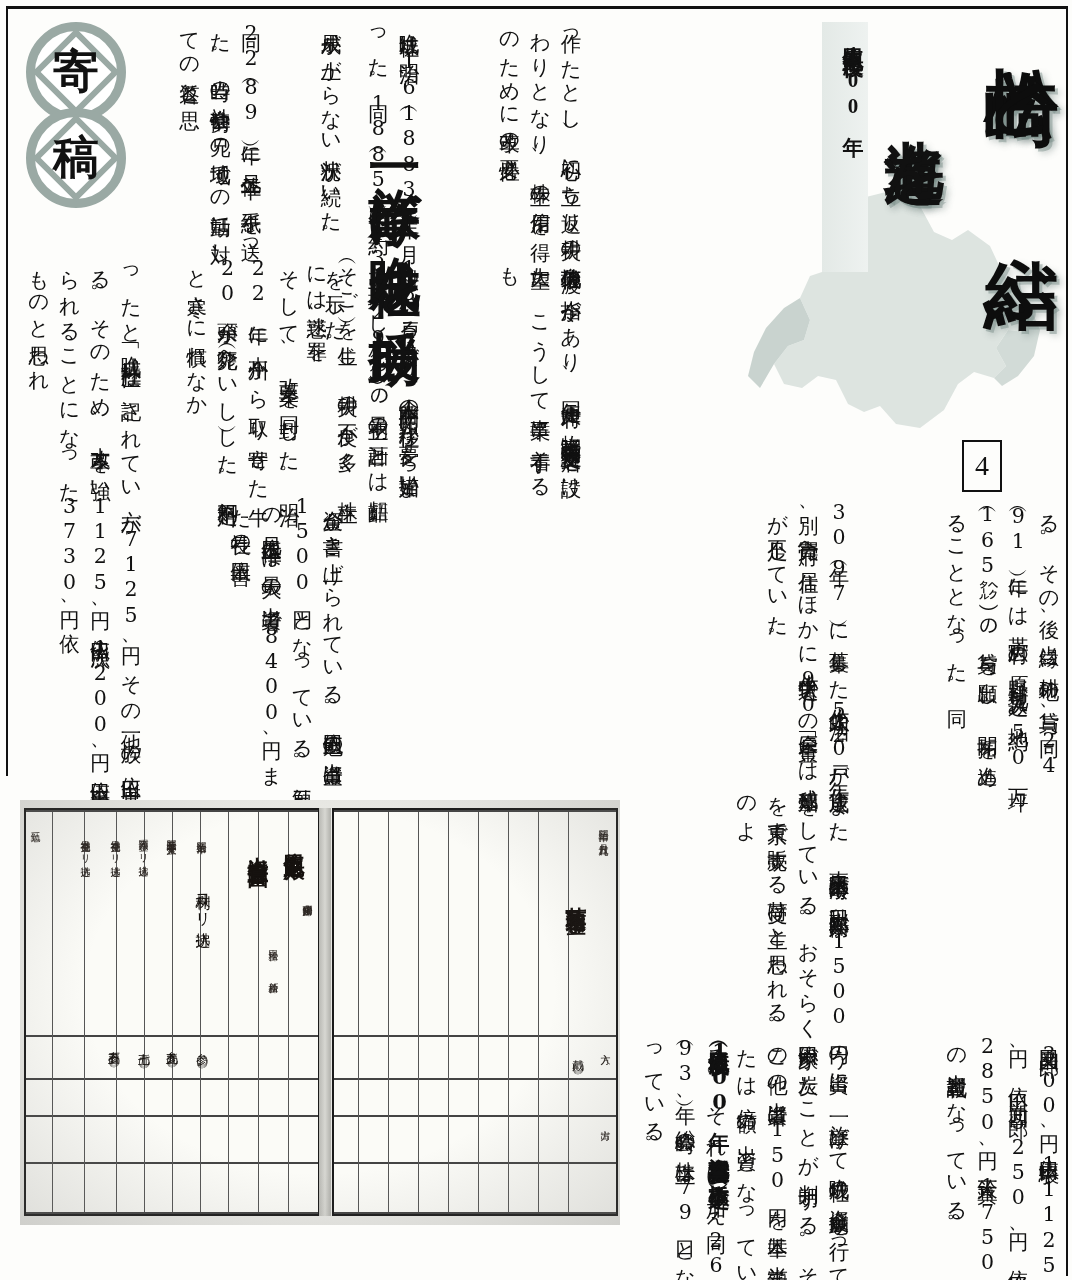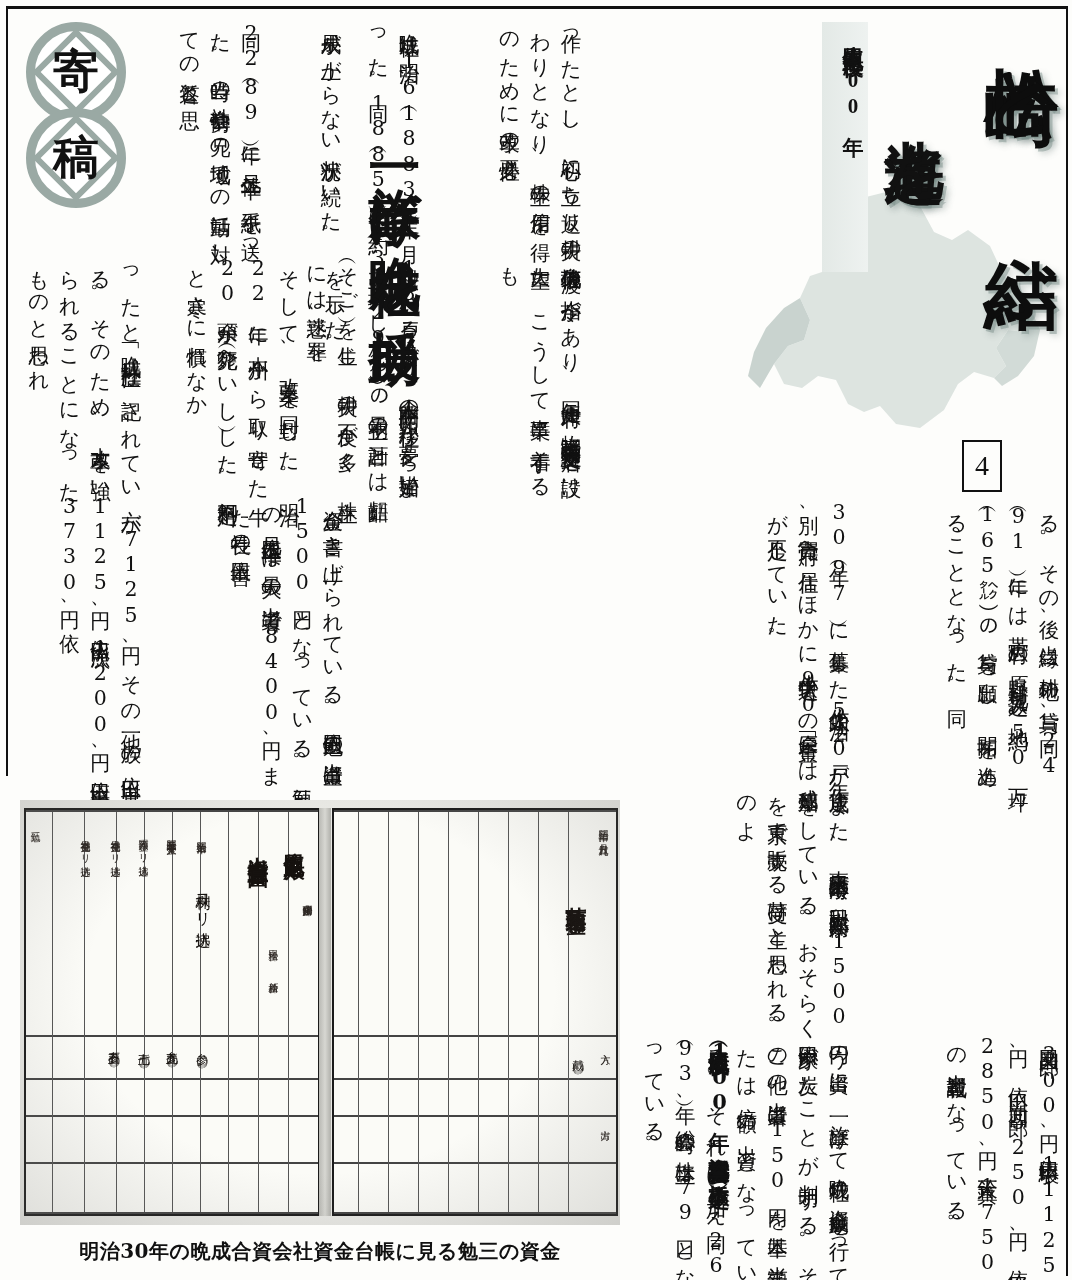--- a/index.html
+++ b/index.html
@@ -430,15 +430,14 @@
       <div class="brush small" style="right:6px;  top:12px;">明治三拾年 六月廿九日</div>
       <div class="brush big" style="right:26px; top:80px;">芽萌迫慕金</div>
       <div class="brush small" style="right:4px;  top:236px;">入方</div>
       <div class="brush num" style="right:30px; top:240px;">戴〇〇〇〇</div>
       <div class="brush small" style="right:4px;  top:312px;">出方</div>
     </div>
 
     <div class="photo-fade"></div>
   </div>
 
-  <div id="photo-caption">明治30年の晩成合資会社資金台帳に見る勉三の資金</div>
 
 </div>
 
 </body></html>

